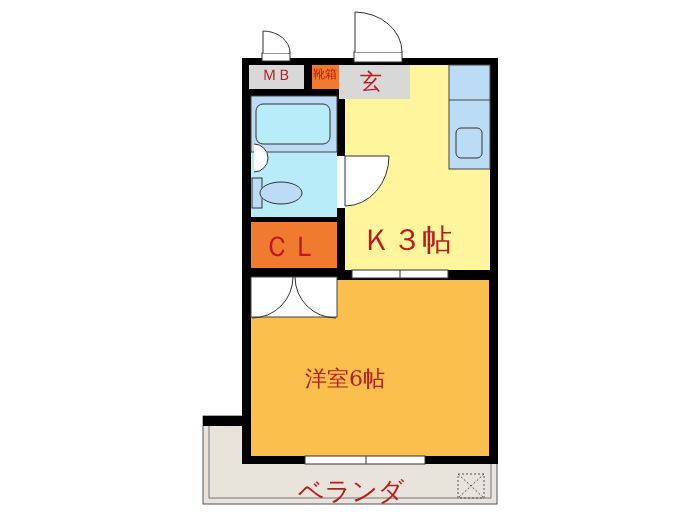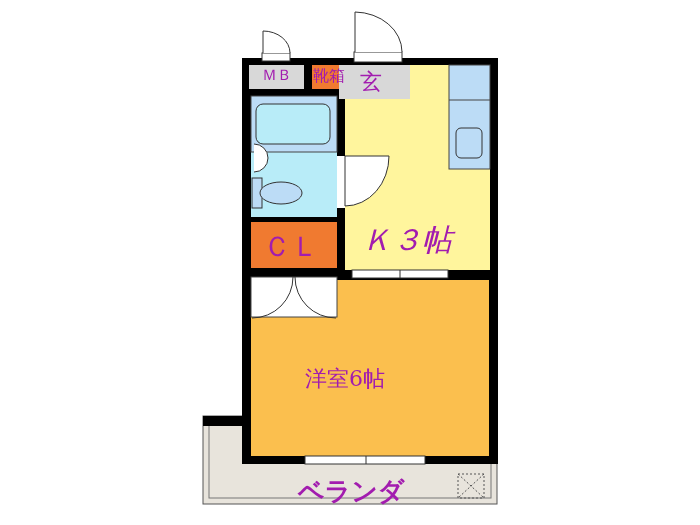--- a/index.html
+++ b/index.html
@@ -1,18 +1,18 @@
 <!DOCTYPE html>
 <html><head>
 <meta charset="utf-8">
 <style>
 html,body{margin:0;padding:0;background:#fff;}
 body{width:700px;height:525px;position:relative;overflow:hidden;font-family:"DejaVu Sans",sans-serif;}
 svg{position:absolute;left:0;top:0;}
-.lbl{position:absolute;color:#a21caf;white-space:nowrap;font-family:"DejaVu Serif",serif;}
+.lbl{position:absolute;color:#b91c1c;white-space:nowrap;font-family:"DejaVu Serif",serif;}
 </style>
 </head>
 <body>
 
 <svg width="700" height="525" viewBox="0 0 700 525">
 
   <g>
     <rect x="203" y="416" width="294" height="88" fill="#e8e4dc" stroke="#555" stroke-width="1"></rect>
     <rect x="209" y="422" width="282" height="76" fill="none" stroke="#777" stroke-width="1"></rect>
     <g>
@@ -64,18 +64,18 @@
     <rect x="352" y="270" width="96" height="8" fill="#fff" stroke="#333"></rect>
     <line x1="400" y1="270" x2="400" y2="278" stroke="#333"></line>
   </g>
   <g>
     <rect x="305" y="456" width="120" height="8" fill="#fff" stroke="#333"></rect>
     <line x1="366" y1="456" x2="366" y2="464" stroke="#333"></line>
   </g>
 </svg>
 
 <div class="lbl" style="left:262px;top:66px;font-size:15px;font-family:'DejaVu Sans',sans-serif;">ＭＢ</div>
-<div class="lbl" style="left:313px;top:66px;font-size:16px;font-family:'DejaVu Sans',sans-serif;">靴箱</div>
+<div class="lbl" style="left:313px;top:66px;font-size:12px;font-family:'DejaVu Sans',sans-serif;">靴箱</div>
 <div class="lbl" style="left:360px;top:67px;font-size:22px;">玄</div>
-<div class="lbl" style="left:362px;top:220px;font-size:30px;font-style:italic;">Ｋ３帖</div>
+<div class="lbl" style="left:362px;top:220px;font-size:30px;">Ｋ３帖</div>
 <div class="lbl" style="left:263px;top:228px;font-size:28px;">ＣＬ</div>
 <div class="lbl" style="left:305px;top:364px;font-size:22px;">洋室6帖</div>
-<div class="lbl" style="left:298px;top:474px;font-size:26px;font-family:'DejaVu Sans',sans-serif;font-weight:700;">ベランダ</div>
+<div class="lbl" style="left:298px;top:474px;font-size:26px;font-family:'DejaVu Sans',sans-serif;font-weight:400;">ベランダ</div>
 
 </body></html>

